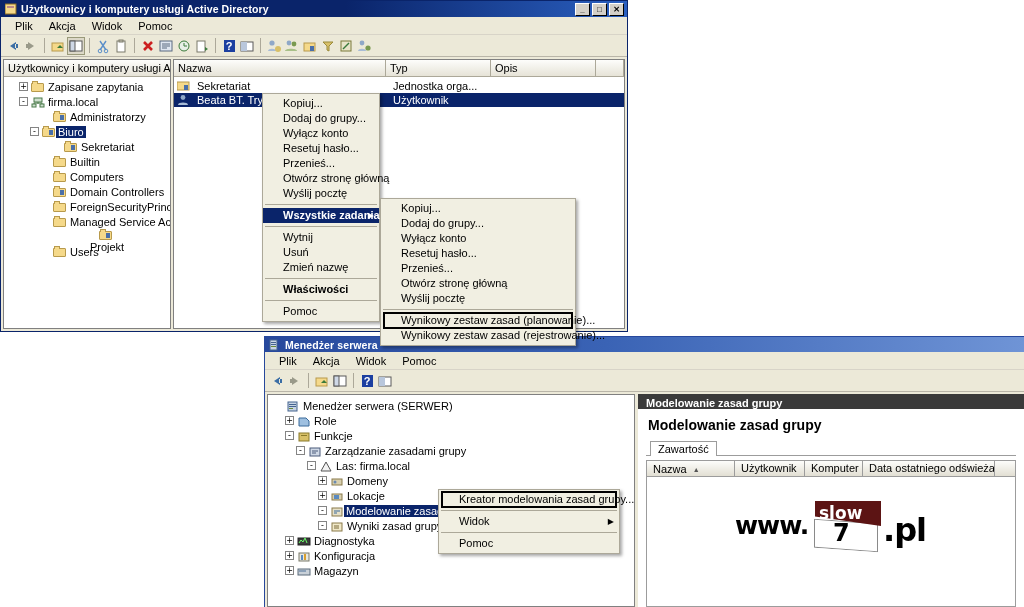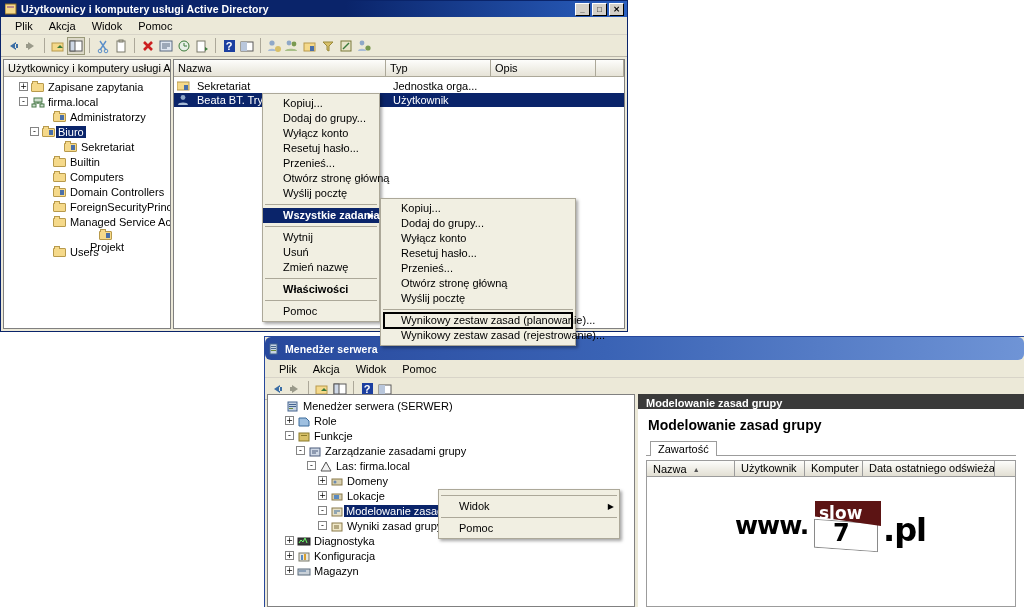--- a/index.html
+++ b/index.html
@@ -18,22 +18,21 @@
   .titlebar{
     height:16px;
     background:linear-gradient(to right,#0a246a 0%,#0a246a 55%,#2a5fbf 100%);
     display:flex;align-items:center;
     padding:0 2px;
     color:#fff;font-weight:bold;font-size:10.5px;
     box-sizing:border-box;
   }
   .titlebar.sm{
     background:linear-gradient(to right,#27489c 0%,#3a63b5 45%,#6f94d6 100%);
-    height:23px;
-    border-radius:6px;
+    height:15px;
   }
   .tb-ico{width:12px;height:12px;margin:0 4px 0 2px;flex:0 0 auto;position:relative;}
   .tb-title{flex:1 1 auto;white-space:nowrap;overflow:hidden;letter-spacing:.1px;}
   .tb-btns{display:flex;gap:2px;margin-right:1px;}
   .tb-btn{
     width:15px;height:13px;background:#d4d0c8;
     border:1px solid;border-color:#fff #000 #000 #fff;
     font-size:8px;line-height:11px;text-align:center;color:#000;
     font-family:"Liberation Sans",sans-serif;box-sizing:border-box;
   }
@@ -656,20 +655,23 @@
             <span class="seven">7</span>
             <span class="pl">.pl</span>
           </div>
         </div>
       </div>
     </div>
   </div>
 </div>
 
 <div class="ctx" id="ctx-sm" style="left:438px;top:489px;width:182px;">
+    <div class="mi boxed">
+      <span>Kreator modelowania zasad grupy...</span>
+    </div>
     <div class="sep"></div>
     <div class="mi">
       <span>Widok</span>
       <span class="arrow">▶</span>
     </div>
     <div class="sep"></div>
     <div class="mi">
       <span>Pomoc</span>
     </div>
   </div>

